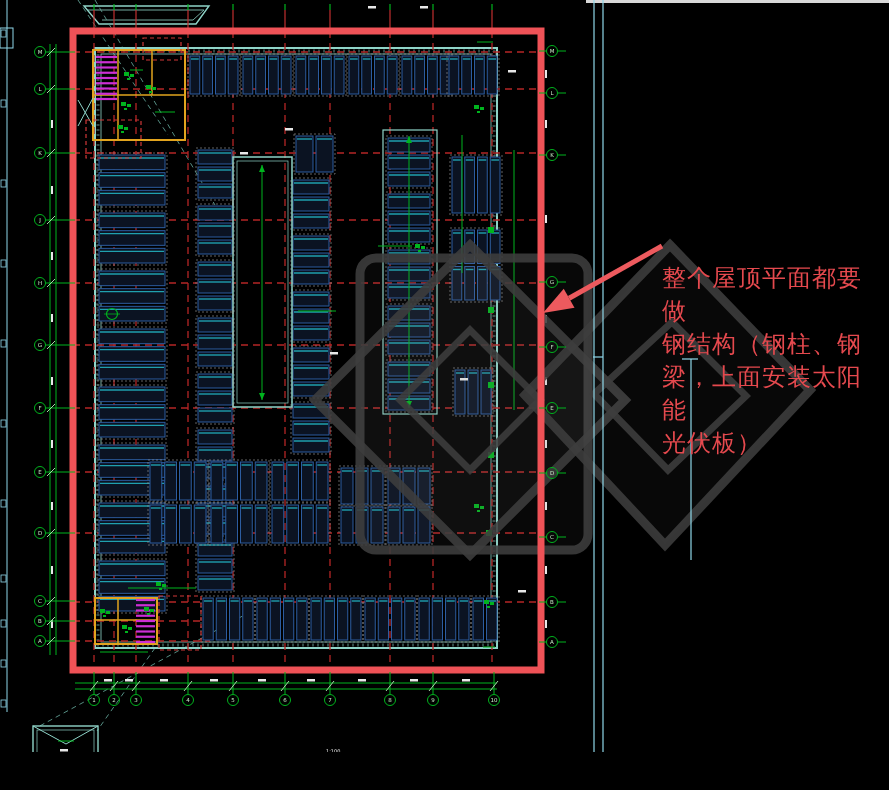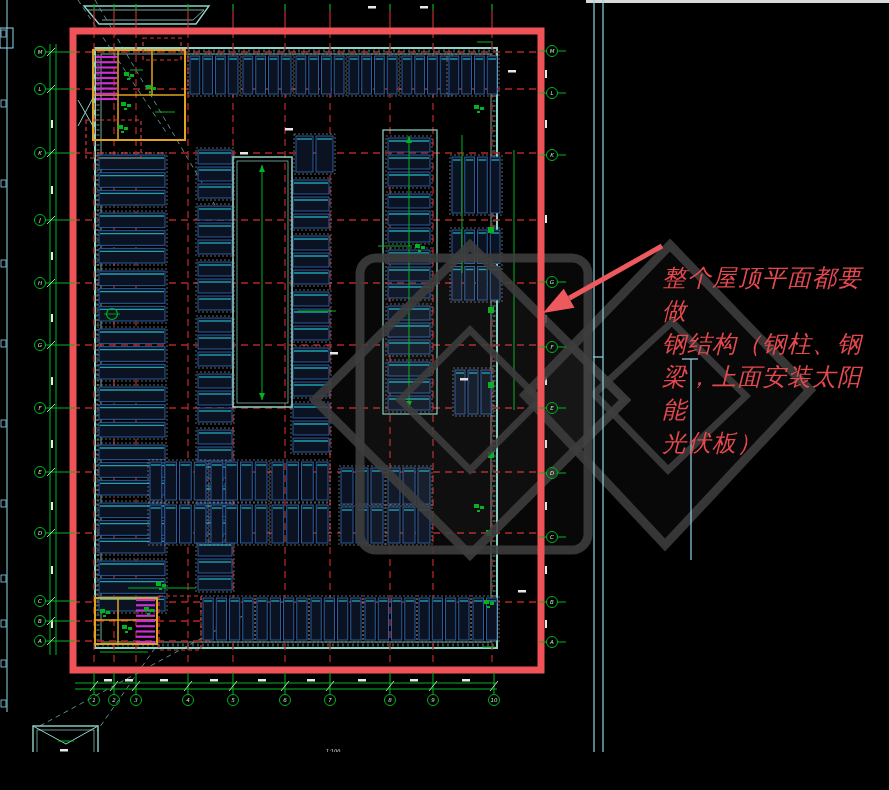--- a/index.html
+++ b/index.html
@@ -1,17 +1,17 @@
 <!DOCTYPE html>
 <html><head>
 <meta charset="utf-8">
 <style>
   html,body{margin:0;padding:0;background:#000;}
   .stage{position:relative;width:889px;height:752px;background:#000;overflow:hidden;
-         font-family:"DejaVu Sans",sans-serif;font-style:italic;}
+         font-family:"DejaVu Sans",sans-serif;}
   svg{position:absolute;left:0;top:0;}
   .note{position:absolute;color:#e5494e;font-size:24px;line-height:33px;
         white-space:pre-line;letter-spacing:1px;font-weight:500;}
   .note-main{left:662px;top:262px;width:222px;}
   .note-area{left:662px;top:430px;width:222px;}
   .title-block{position:absolute;left:283px;top:748px;color:#e8e8e8;}
   .title-text{font-size:7px;font-weight:bold;letter-spacing:0;}
   .title-scale{font-size:5px;margin-left:8px;vertical-align:top;}
   .title-underline{position:absolute;left:0;top:13px;width:37px;height:2px;background:#00a81e;}
 </style>

